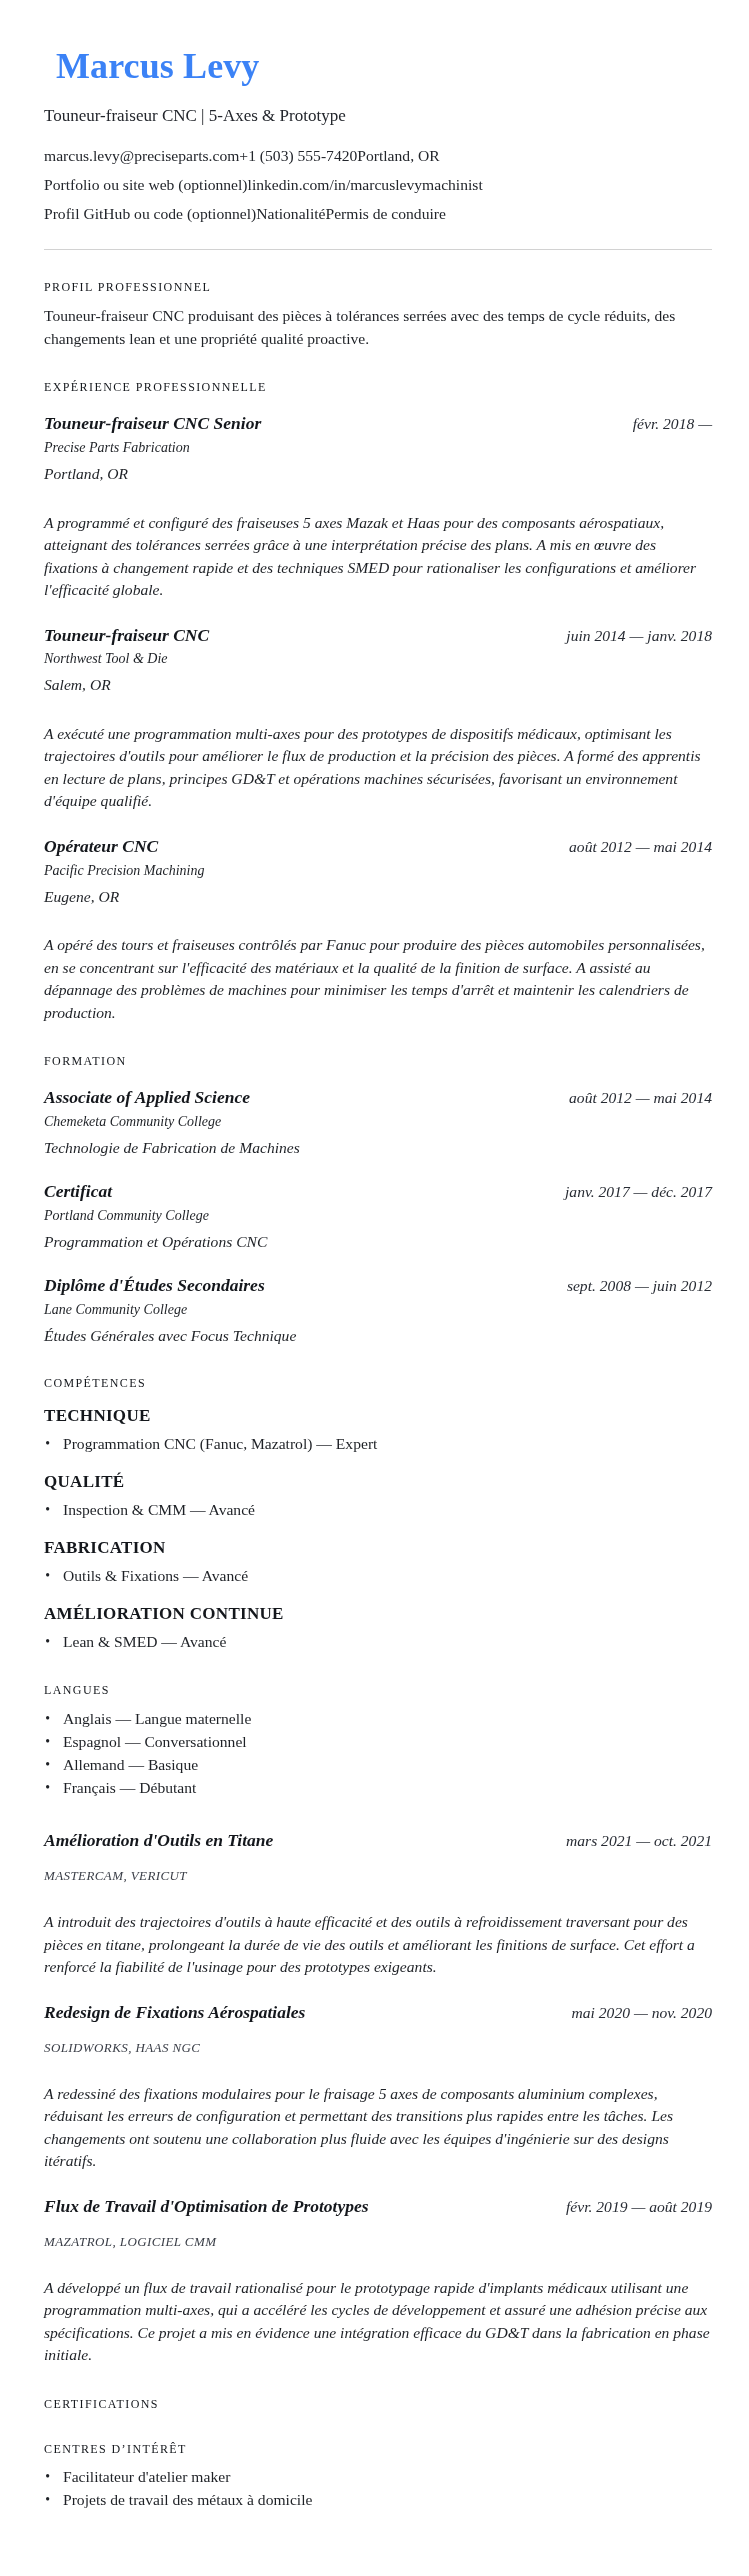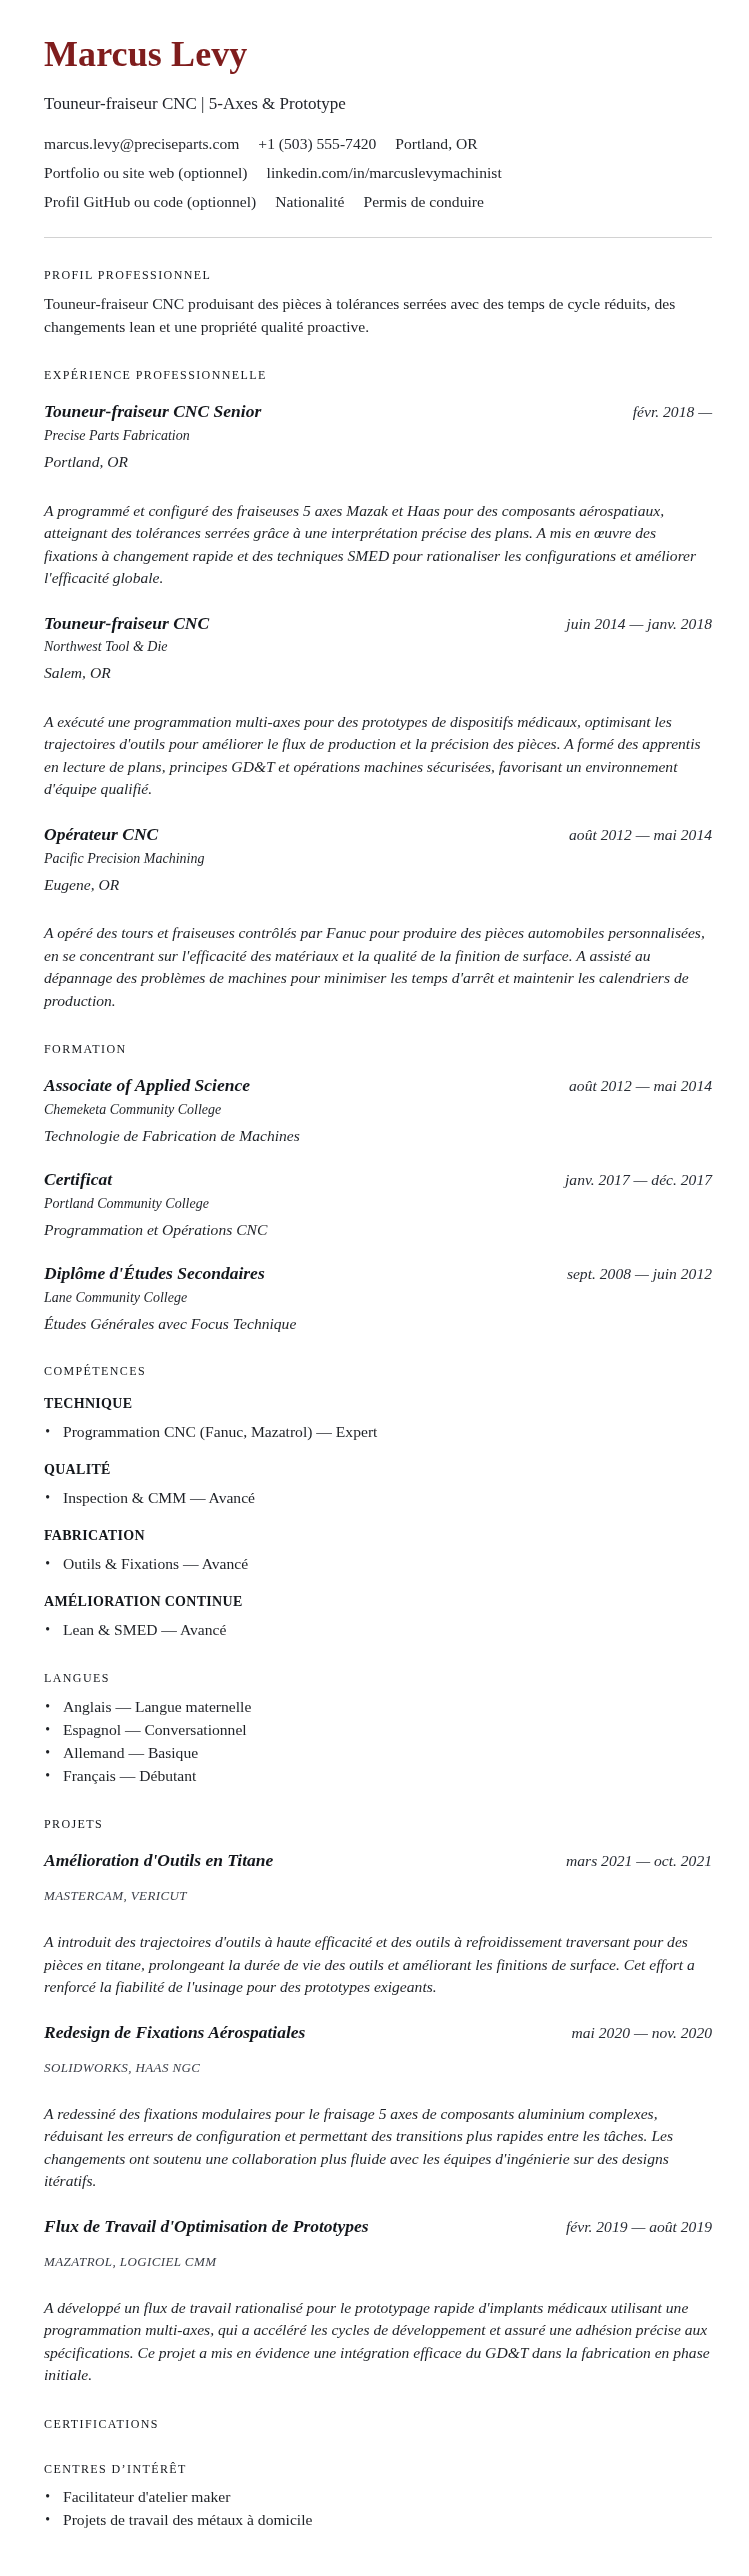--- a/index.html
+++ b/index.html
@@ -16,38 +16,37 @@
   }
   .page {
     width: 668px;
     margin: 0 37px 0 44px;
     padding-top: 32px;
     padding-bottom: 37px;
   }
 
   
   .name {
-    margin: 0;
+    margin: 12px;
     font-size: 36px;
     line-height: 44px;
     font-weight: 700;
-    color: #7f1d1d;
+    color: #3b82f6;
     letter-spacing: 0.1px;
   }
   .subtitle {
     margin-top: 17px;
     font-size: 17px;
     line-height: 22.5px;
     color: #23262c;
   }
   .contact-block { margin-top: 17.5px; }
   .contact-row {
     display: flex;
     flex-wrap: wrap;
-    column-gap: 19px;
     font-size: 15.6px;
     line-height: 21px;
     margin-bottom: 8px;
     color: #23262c;
   }
   .divider {
     margin-top: 25px;
     height: 1.2px;
     background: #d2d2d2;
     border: none;
@@ -114,21 +113,21 @@
     letter-spacing: 0.4px;
     color: #3b3f48;
   }
   .entry-desc.proj { margin-top: 26px; }
 
   
   .skill-group { margin-top: 16px; }
   .skill-group:first-of-type { margin-top: 13.7px; }
   .skill-cat {
     margin: 0;
-    font-size: 14px;
+    font-size: 17px;
     line-height: 21px;
     font-weight: 700;
     letter-spacing: 0.3px;
     color: #14171c;
   }
   ul.plain-list {
     list-style: none;
     margin: 6.2px 0 0 0;
     padding: 0;
   }
@@ -297,21 +296,20 @@
     <h2 class="section-heading">LANGUES</h2>
     <ul class="plain-list spaced">
       <li>Anglais — Langue maternelle</li>
       <li>Espagnol — Conversationnel</li>
       <li>Allemand — Basique</li>
       <li>Français — Débutant</li>
     </ul>
   </section>
 
   <section>
-    <h2 class="section-heading">PROJETS</h2>
 
     <div class="entry">
       <div class="entry-head">
         <h3 class="entry-title">Amélioration d'Outils en Titane</h3>
         <span class="entry-date">mars 2021 — oct. 2021</span>
       </div>
       <div class="entry-tools">MASTERCAM, VERICUT</div>
       <p class="entry-desc proj">A introduit des trajectoires d'outils à haute efficacité et des outils à refroidissement traversant pour des pièces en titane, prolongeant la durée de vie des outils et améliorant les finitions de surface. Cet effort a renforcé la fiabilité de l'usinage pour des prototypes exigeants.</p>
     </div>
 

